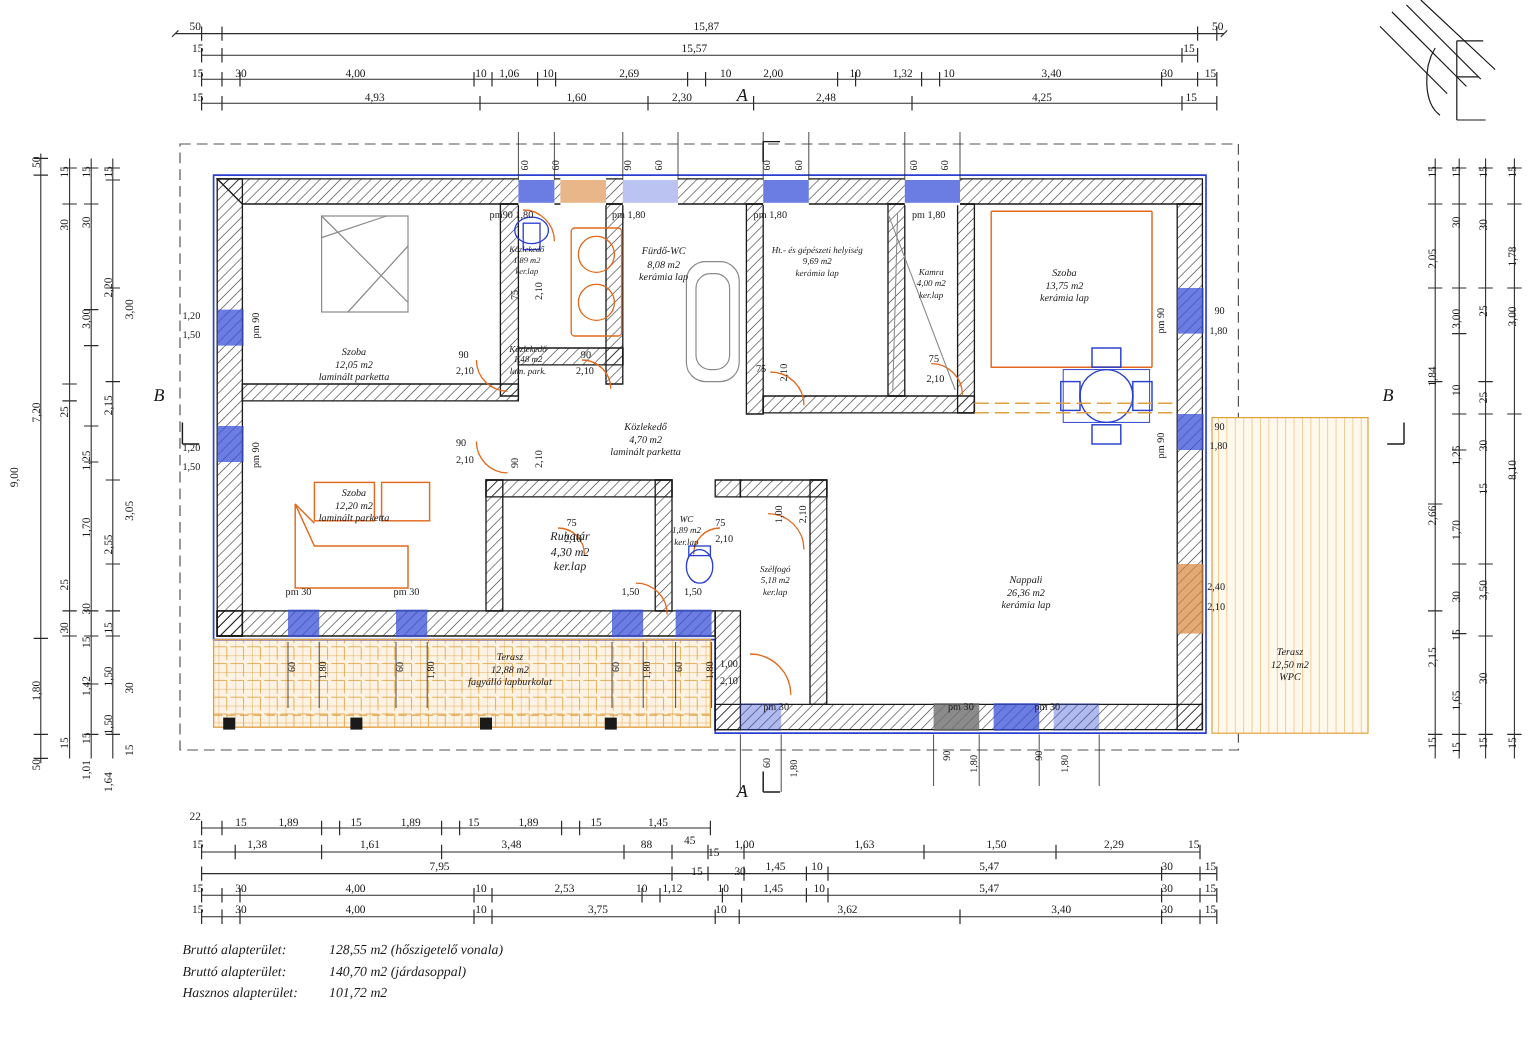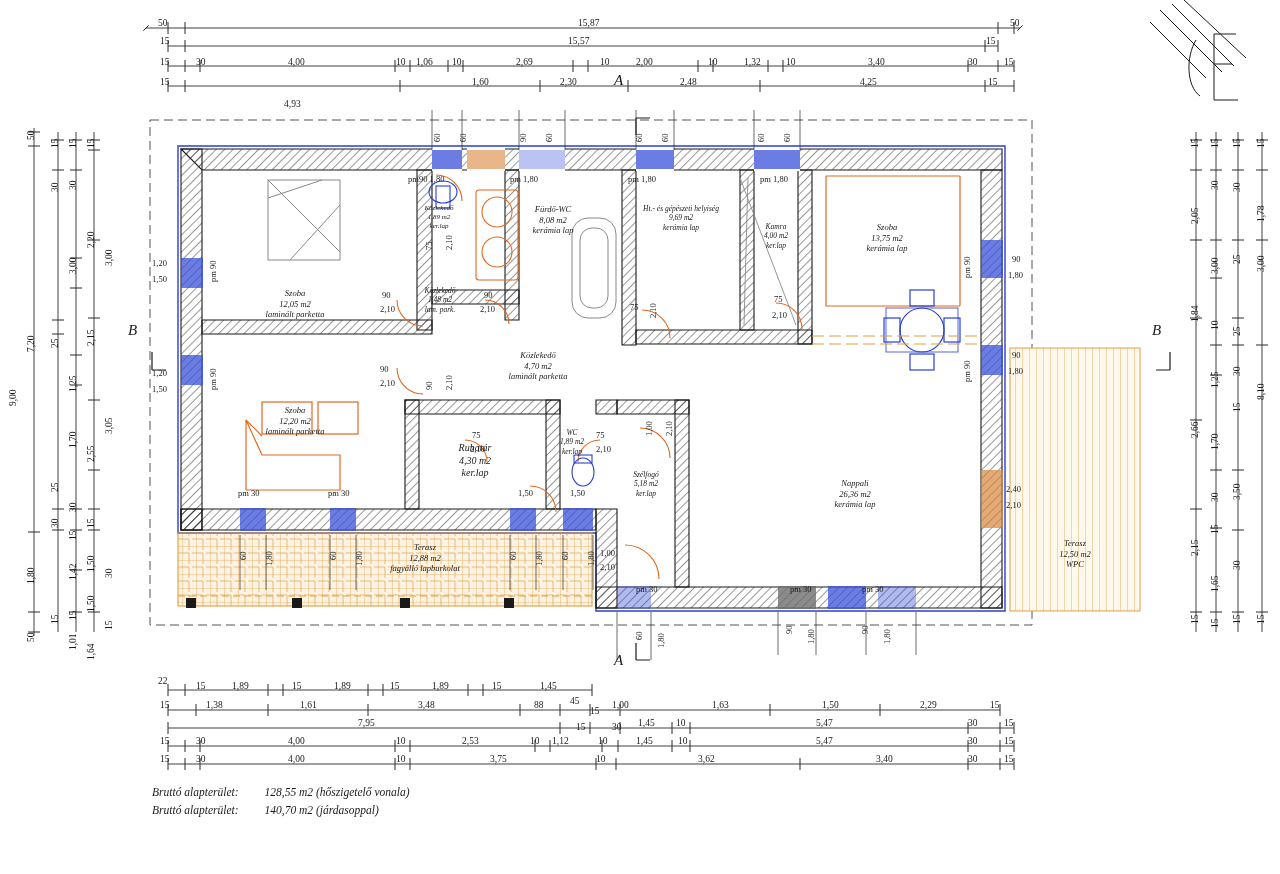--- a/index.html
+++ b/index.html
@@ -300,21 +300,21 @@
 <div class="dim" style="left:600px;top:57px;">10</div>
 <div class="dim" style="left:636px;top:57px;">2,00</div>
 <div class="dim" style="left:708px;top:57px;">10</div>
 <div class="dim" style="left:744px;top:57px;">1,32</div>
 <div class="dim" style="left:786px;top:57px;">10</div>
 <div class="dim" style="left:868px;top:57px;">3,40</div>
 <div class="dim" style="left:968px;top:57px;">30</div>
 <div class="dim" style="left:1004px;top:57px;">15</div>
 
 <div class="dim" style="left:160px;top:77px;">15</div>
-<div class="dim" style="left:284px;top:77px;margin-top:22px;">4,93</div>
+<div class="dim" style="left:304px;top:77px;">4,93</div>
 <div class="dim" style="left:472px;top:77px;">1,60</div>
 <div class="dim" style="left:560px;top:77px;">2,30</div>
 <div class="dim" style="left:680px;top:77px;">2,48</div>
 <div class="dim" style="left:860px;top:77px;">4,25</div>
 <div class="dim" style="left:988px;top:77px;">15</div>
 
 <div class="dim" style="left:158px;top:676px;text-align:center;">22</div>
 <div class="dim" style="left:196px;top:681px;">15</div>
 <div class="dim" style="left:232px;top:681px;">1,89</div>
 <div class="dim" style="left:292px;top:681px;">15</div>
@@ -638,15 +638,19 @@
   <table>
     <tbody>
         <tr>
       <td>Bruttó alapterület:</td>
       <td class="v">128,55 m2 (hőszigetelő vonala)</td>
     </tr>
     <tr>
       <td>Bruttó alapterület:</td>
       <td class="v">140,70 m2 (járdasoppal)</td>
     </tr>
+    <tr>
+      <td>Hasznos alapterület:</td>
+      <td class="v">101,72 m2</td>
+    </tr>
   </tbody>
     </table>
 </div>
 
 </body></html>

